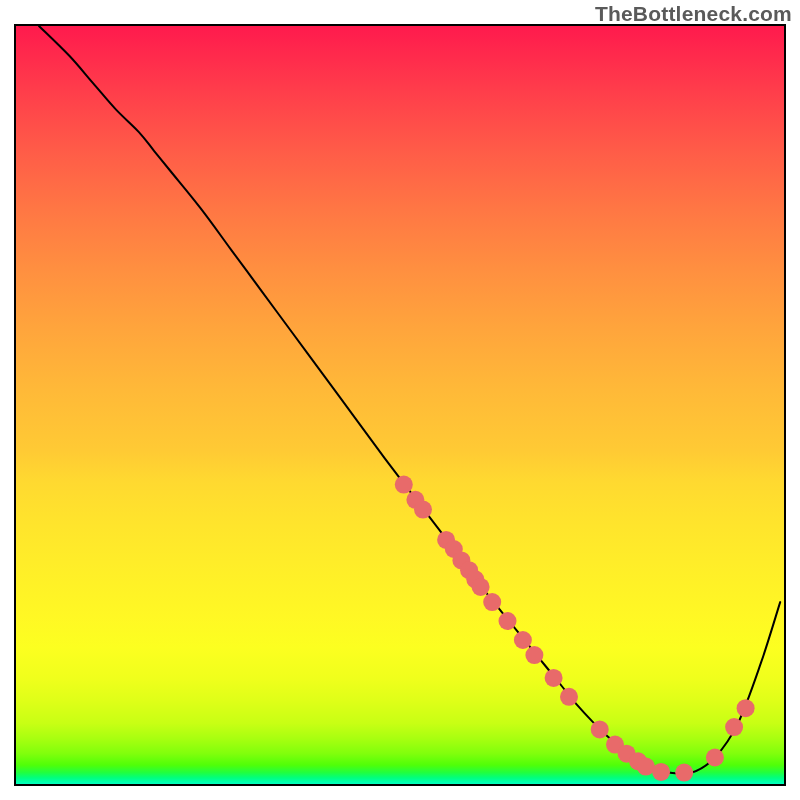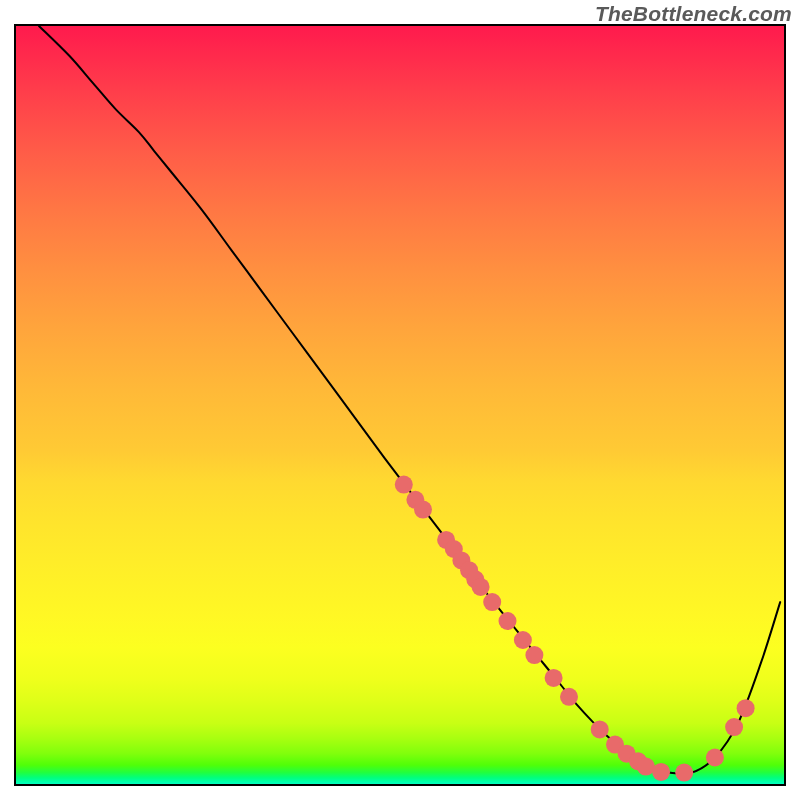--- a/index.html
+++ b/index.html
@@ -58,21 +58,20 @@
   }
   .watermark {
     position: absolute;
     top: 2px;
     right: 8px;
     font-family: Arial, Helvetica, sans-serif;
     font-size: 21px;
     font-weight: bold;
     color: #5a5a5a;
     letter-spacing: 0.2px;
-    font-style: italic;
   }
   svg.curve {
     position: absolute;
     left: 0;
     top: 0;
     width: 100%;
     height: 100%;
   }
 </style>
 </head>

